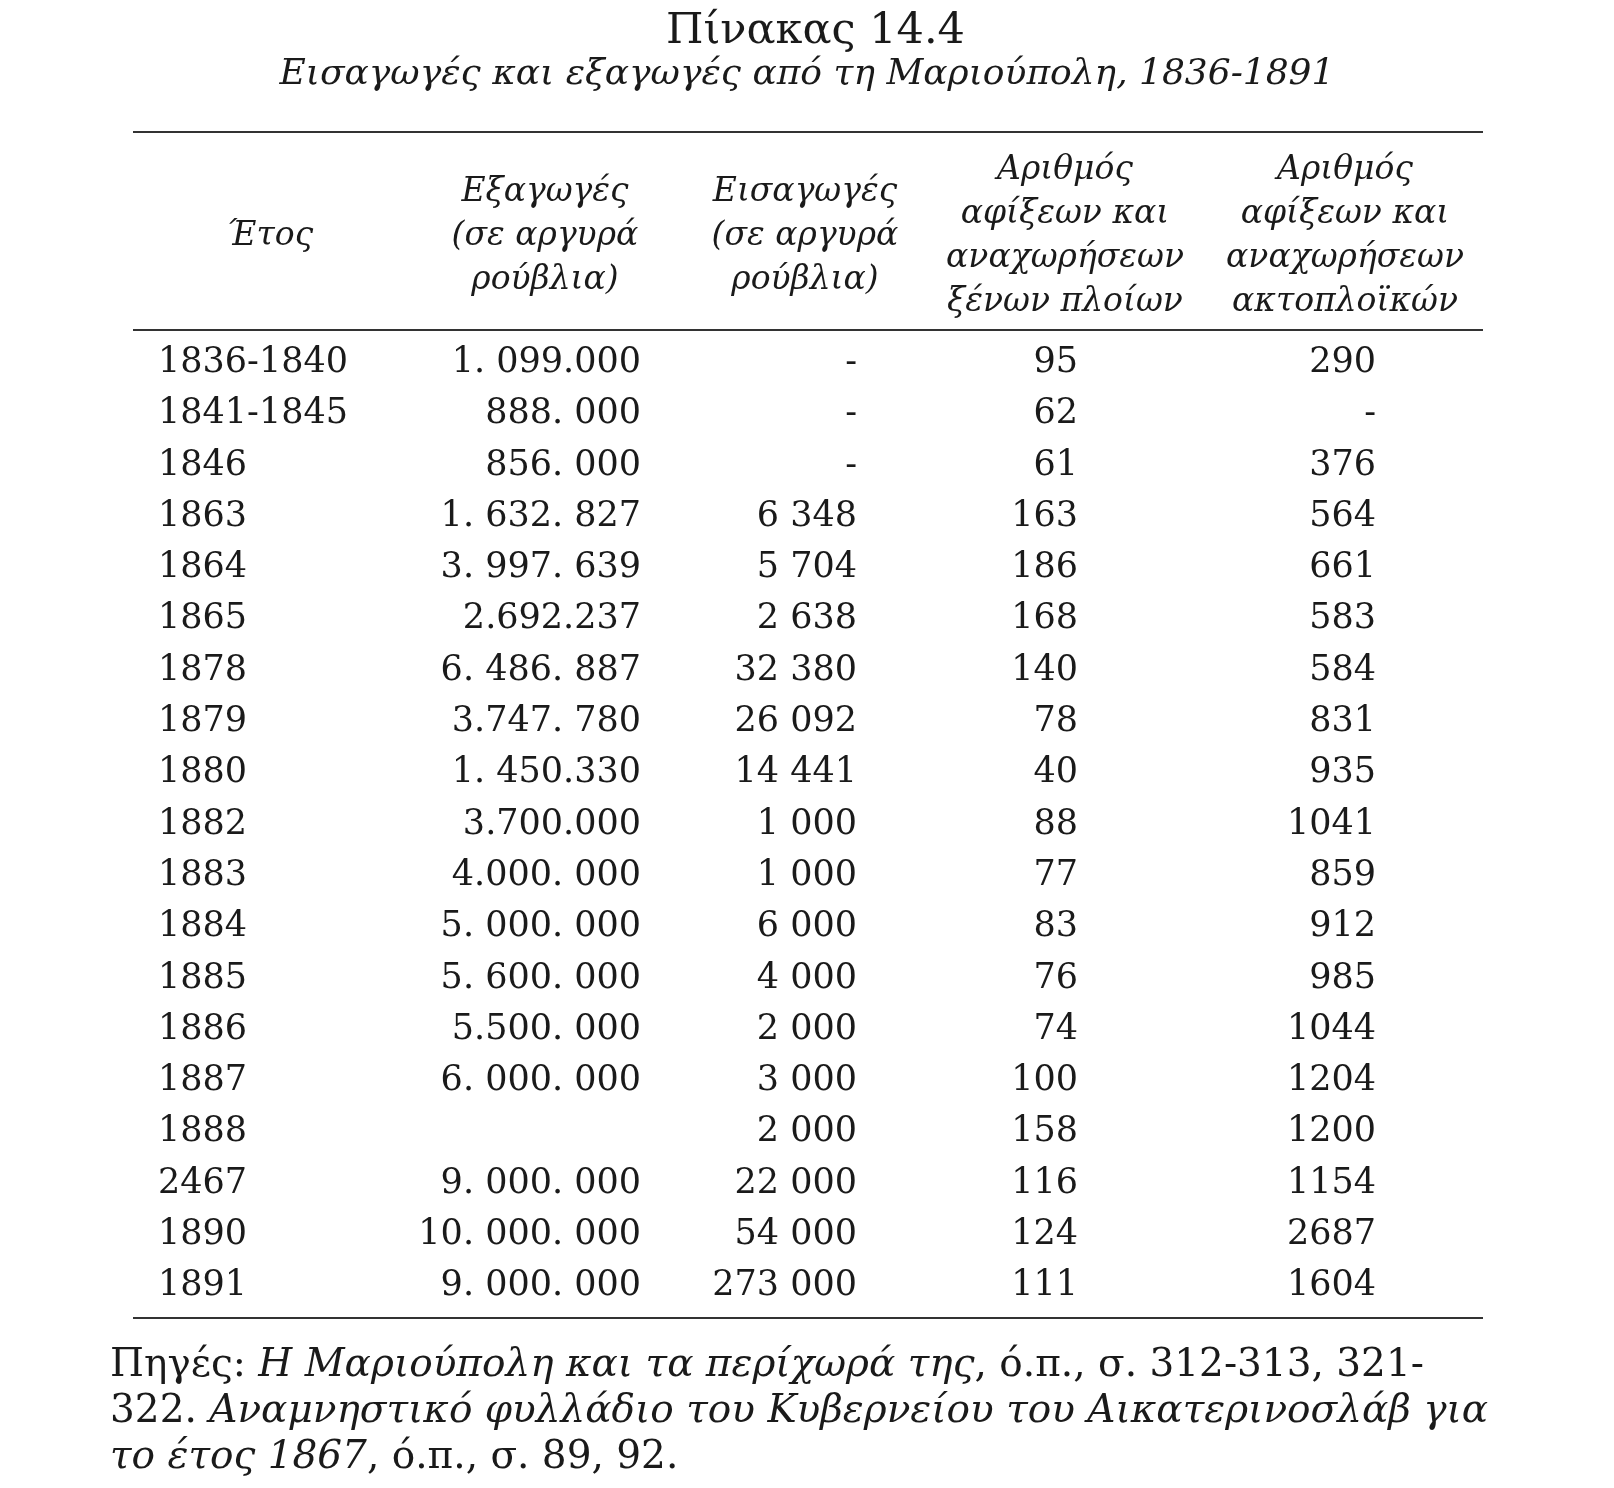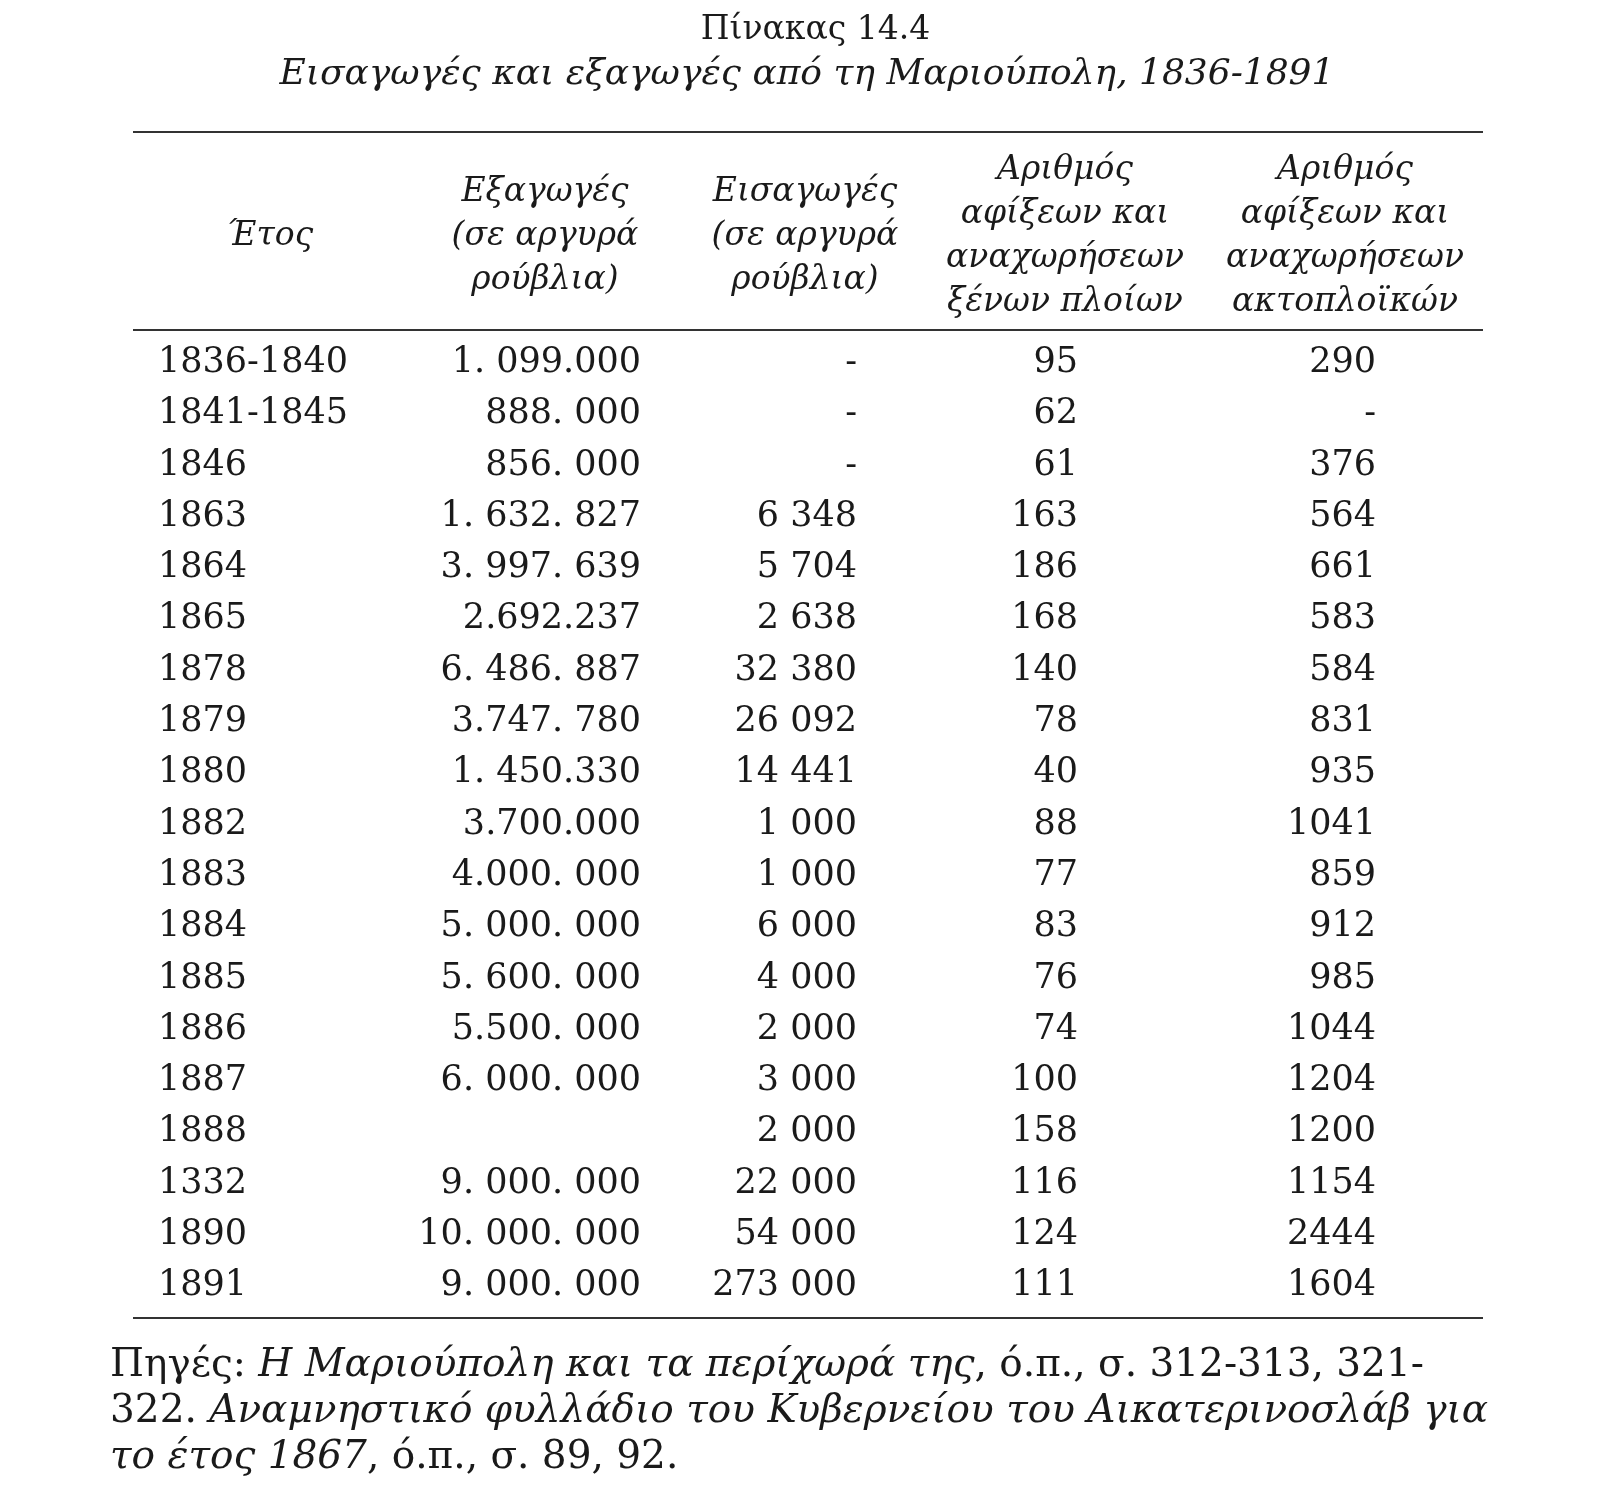--- a/index.html
+++ b/index.html
@@ -6,21 +6,21 @@
   body {
     width: 1614px; height: 1488px; position: relative; overflow: hidden;
     font-family: "DejaVu Serif", "Liberation Serif", serif;
     color: #1a1a1a;
   }
   .caption {
     position: absolute; left: 0; width: 1614px; top: 6px;
     text-align: center;
   }
   .caption .label {
-    font-size: 33px; line-height: 44px; margin-left: 17px;
+    font-size: 43px; line-height: 44px; margin-left: 17px;
   }
   .caption .title {
     font-size: 36px; line-height: 44px; font-style: italic;
   }
   .rule { position: absolute; left: 133px; width: 1350px; background: #333; }
   .rule.top { top: 131px; height: 2px; }
   .rule.mid { top: 329px; height: 2px; }
   .rule.bottom { top: 1317px; height: 2px; }
 
   .head { position: absolute; top: 140px; height: 188px;
@@ -202,32 +202,32 @@
       <span class="cell c3">100</span>
       <span class="cell c4">1204</span>
     </div>
     <div class="row">
       <span class="cell c0">1888</span>
       <span class="cell c2">2 000</span>
       <span class="cell c3">158</span>
       <span class="cell c4">1200</span>
     </div>
     <div class="row">
-      <span class="cell c0">1332</span>
+      <span class="cell c0">2467</span>
       <span class="cell c1">9. 000. 000</span>
       <span class="cell c2">22 000</span>
       <span class="cell c3">116</span>
       <span class="cell c4">1154</span>
     </div>
     <div class="row">
       <span class="cell c0">1890</span>
       <span class="cell c1">10. 000. 000</span>
       <span class="cell c2">54 000</span>
       <span class="cell c3">124</span>
-      <span class="cell c4">2444</span>
+      <span class="cell c4">2687</span>
     </div>
     <div class="row">
       <span class="cell c0">1891</span>
       <span class="cell c1">9. 000. 000</span>
       <span class="cell c2">273 000</span>
       <span class="cell c3">111</span>
       <span class="cell c4">1604</span>
     </div>
   </div>
 

